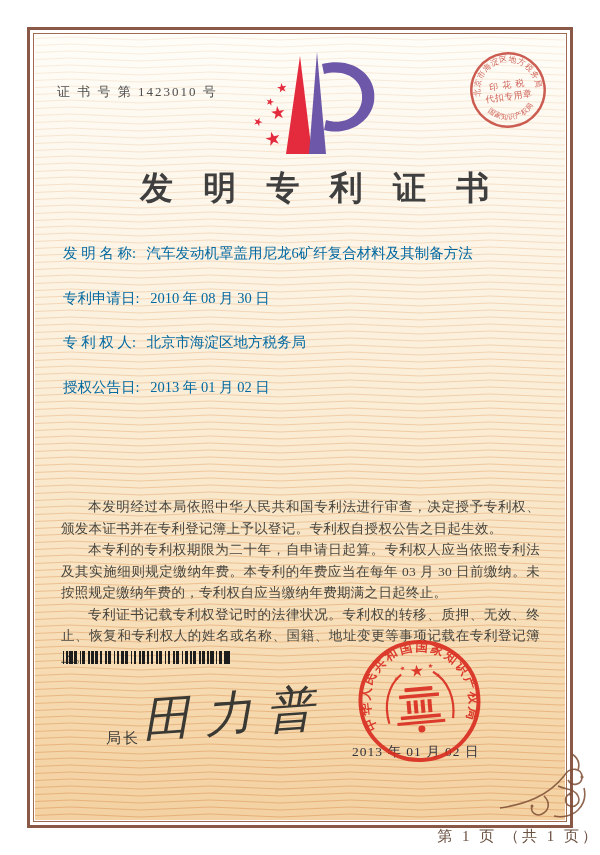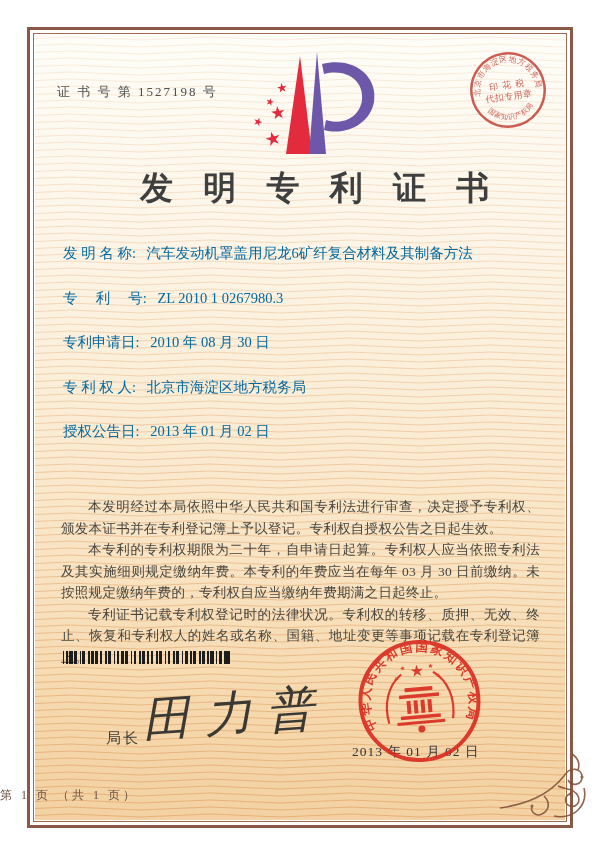--- a/index.html
+++ b/index.html
@@ -24,21 +24,21 @@
     background:
       repeating-linear-gradient(90deg,#1d1d1d 0 1.5px,transparent 1.5px 3px,#1d1d1d 3px 5.5px,transparent 5.5px 8.5px),
       repeating-linear-gradient(90deg,transparent 0 6px,#1d1d1d 6px 8px,transparent 8px 13px);}
   .sig-role{position:absolute;left:106px;top:729px;font-size:15px;color:#3e3c38;letter-spacing:2px;}
   .sig-name{position:absolute;left:142px;top:682px;font-size:48px;font-style:italic;color:#3a3934;
             letter-spacing:14px;transform:rotate(-4deg);font-family:"DejaVu Serif","Liberation Serif",serif;}
   .seal{position:absolute;left:350px;top:637px;opacity:.9;transform:rotate(-5deg);}
   .seal-date{position:absolute;left:352px;top:743px;font-size:13.5px;letter-spacing:1px;color:#33323a;z-index:1;}
   .seal{z-index:2;}
   .flourish{position:absolute;left:498px;top:744px;opacity:.85;}
-  .footer{position:absolute;left:0;right:0;top:787px;text-align:left;font-size:12px;
+  .footer{position:absolute;left:0;right:0;top:827px;text-align:right;font-size:15px;
           letter-spacing:3px;color:#6a5140;}
 </style>
 </head>
 <body>
 
 <div class="page">
 
   <div class="interior">
     <svg class="waves" preserveAspectRatio="none">
       <defs>
@@ -54,21 +54,21 @@
             <rect width="100%" height="100%" fill="url(#fade)"></rect>
           </mask>
       </defs>
       <rect width="100%" height="100%" fill="url(#wv)" mask="url(#fadeMask)"></rect>
     </svg>
   </div>
 
   <div class="frame-outer"></div>
   <div class="frame-inner"></div>
 
-  <div class="cert-no">证 书 号 第 1527198 号</div>
+  <div class="cert-no">证 书 号 第 1423010 号</div>
 
   <svg class="logo" width="165" height="112" viewBox="0 0 165 112">
     <defs>
       <path id="lstar" d="M0,-1 L0.2245,-0.309 L0.951,-0.309 L0.3633,0.118 L0.5878,0.809 L0,0.382 L-0.5878,0.809 L-0.3633,0.118 L-0.951,-0.309 L-0.2245,-0.309 Z"></path>
     </defs>
     <polygon points="74,6 60,104 86,104" fill="#e42a3d"></polygon>
     <polygon points="91,2 83,104 100,104" fill="#6d57a8"></polygon>
     <path d="M96,14 C130,6 152,28 148,52 C144,74 120,86 98,80 L100,70 C118,76 134,66 136,50 C138,32 122,18 98,24 Z" fill="#6d57a8"></path>
     <g fill="#e42a3d">
       <use href="#lstar" transform="translate(56,38) scale(5) rotate(-10)"></use>
@@ -94,24 +94,20 @@
     <text x="42" y="40" font-size="8.5" fill="#c23b30" text-anchor="middle" letter-spacing="1">印 花 税</text>
     <text x="42" y="51" font-size="8.5" fill="#c23b30" text-anchor="middle" letter-spacing="0.5">代扣专用章</text>
   </svg>
 
   <div class="title">发 明 专 利 证 书</div>
 
   <div class="fields">
     <div class="field-row">
       <span class="f-label">发 明 名 称:</span>
       <span class="f-value">汽车发动机罩盖用尼龙6矿纤复合材料及其制备方法</span>
-    </div>
-    <div class="field-row">
-      <span class="f-label">专　 利　 号:</span>
-      <span class="f-value">ZL 2010 1 0267980.3</span>
     </div>
     <div class="field-row">
       <span class="f-label">专利申请日:</span>
       <span class="f-value">2010 年 08 月 30 日</span>
     </div>
     <div class="field-row">
       <span class="f-label">专 利 权 人:</span>
       <span class="f-value">北京市海淀区地方税务局</span>
     </div>
     <div class="field-row">

